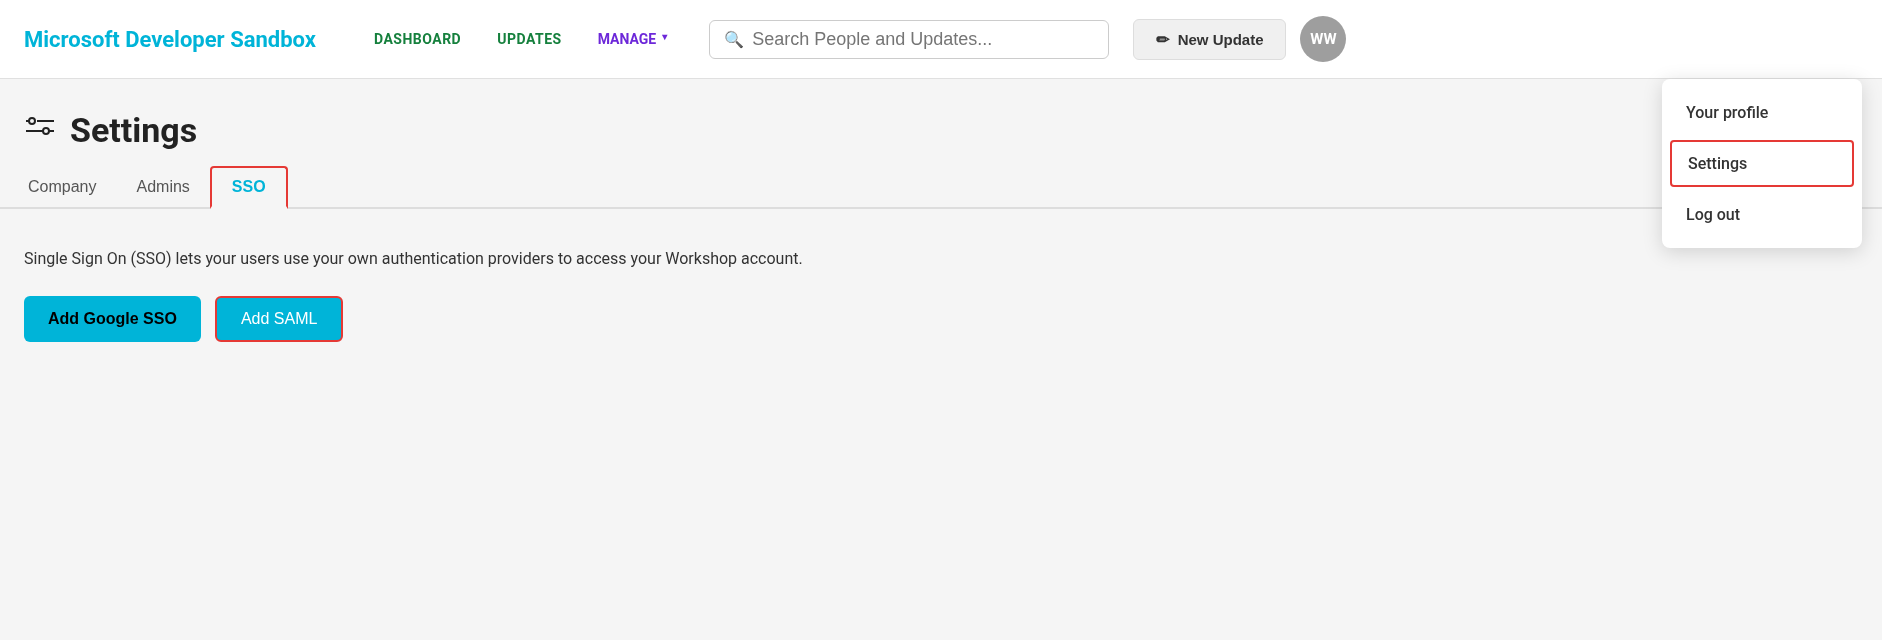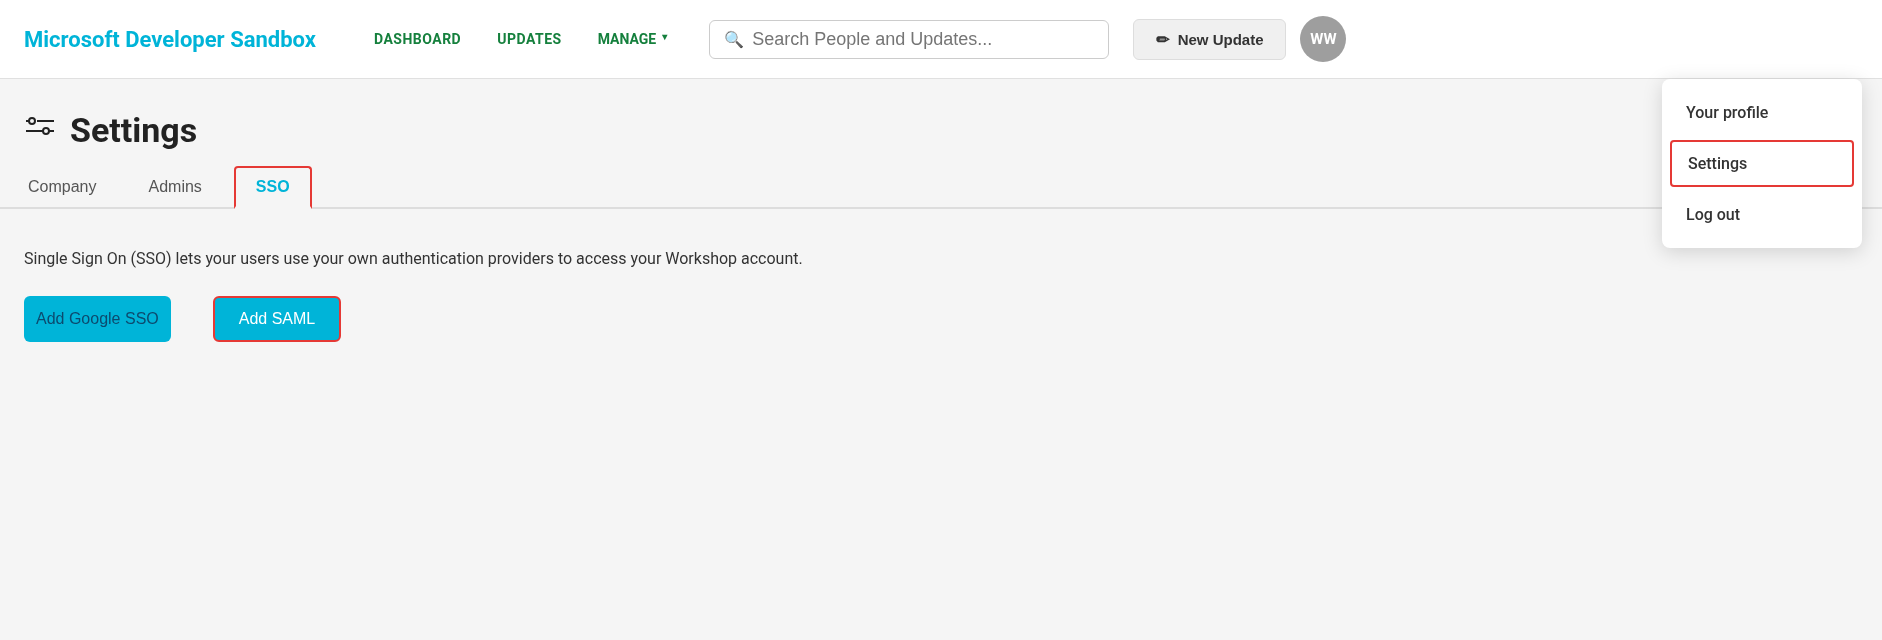--- a/index.html
+++ b/index.html
@@ -45,21 +45,21 @@
       text-decoration: none;
       padding: 0 18px;
       letter-spacing: 0.5px;
       cursor: pointer;
     }
     .nav-manage {
       display: flex;
       gap: 4px;
       font-size: 14px;
       font-weight: 700;
-      color: #15803d;
+      color: #6d28d9;
       cursor: pointer;
       padding: 0 18px;
     }
     .chevron-down {
       font-size: 10px;
       margin-left: 2px;
     }
     .search-container {
       flex: 1;
       margin: 0 24px;
@@ -170,21 +170,21 @@
 
     
     .tabs-bar {
       background: #f5f5f5;
       padding: 16px 0 0 0;
       border-bottom: 2px solid #ddd;
     }
     .tabs-list {
       display: flex;
       align-items: flex-end;
-      gap: 12px;
+      gap: 0;
       padding: 0 8px;
     }
     .tab-item {
       padding: 10px 20px;
       font-size: 16px;
       font-weight: 500;
       color: #555;
       cursor: pointer;
       border: none;
       background: transparent;
@@ -208,39 +208,38 @@
     .sso-description {
       font-size: 16px;
       color: #333;
       margin-bottom: 28px;
     }
     .sso-buttons {
       display: flex;
       gap: 14px;
     }
     .btn-cyan {
-      padding: 12px 12px;
+      padding: 12px 24px;
       background: #00b4d8;
-      color: #0c4a6e;
+      color: #000000;
       border: none;
       border-radius: 6px;
       font-size: 16px;
-      font-weight: 400;
+      font-weight: 700;
       cursor: pointer;
     }
     .btn-saml {
       padding: 12px 24px;
       background: #00b4d8;
       color: #fff;
       border: 2px solid #e53935;
       border-radius: 6px;
       font-size: 16px;
       font-weight: 500;
       cursor: pointer;
-      margin-left: 28px;
     }
   </style>
 </head>
 <body>
 
 <nav class="navbar">
   <a class="navbar-brand">Microsoft Developer Sandbox</a>
 
   <div class="nav-links">
     <a class="nav-link">DASHBOARD</a>

